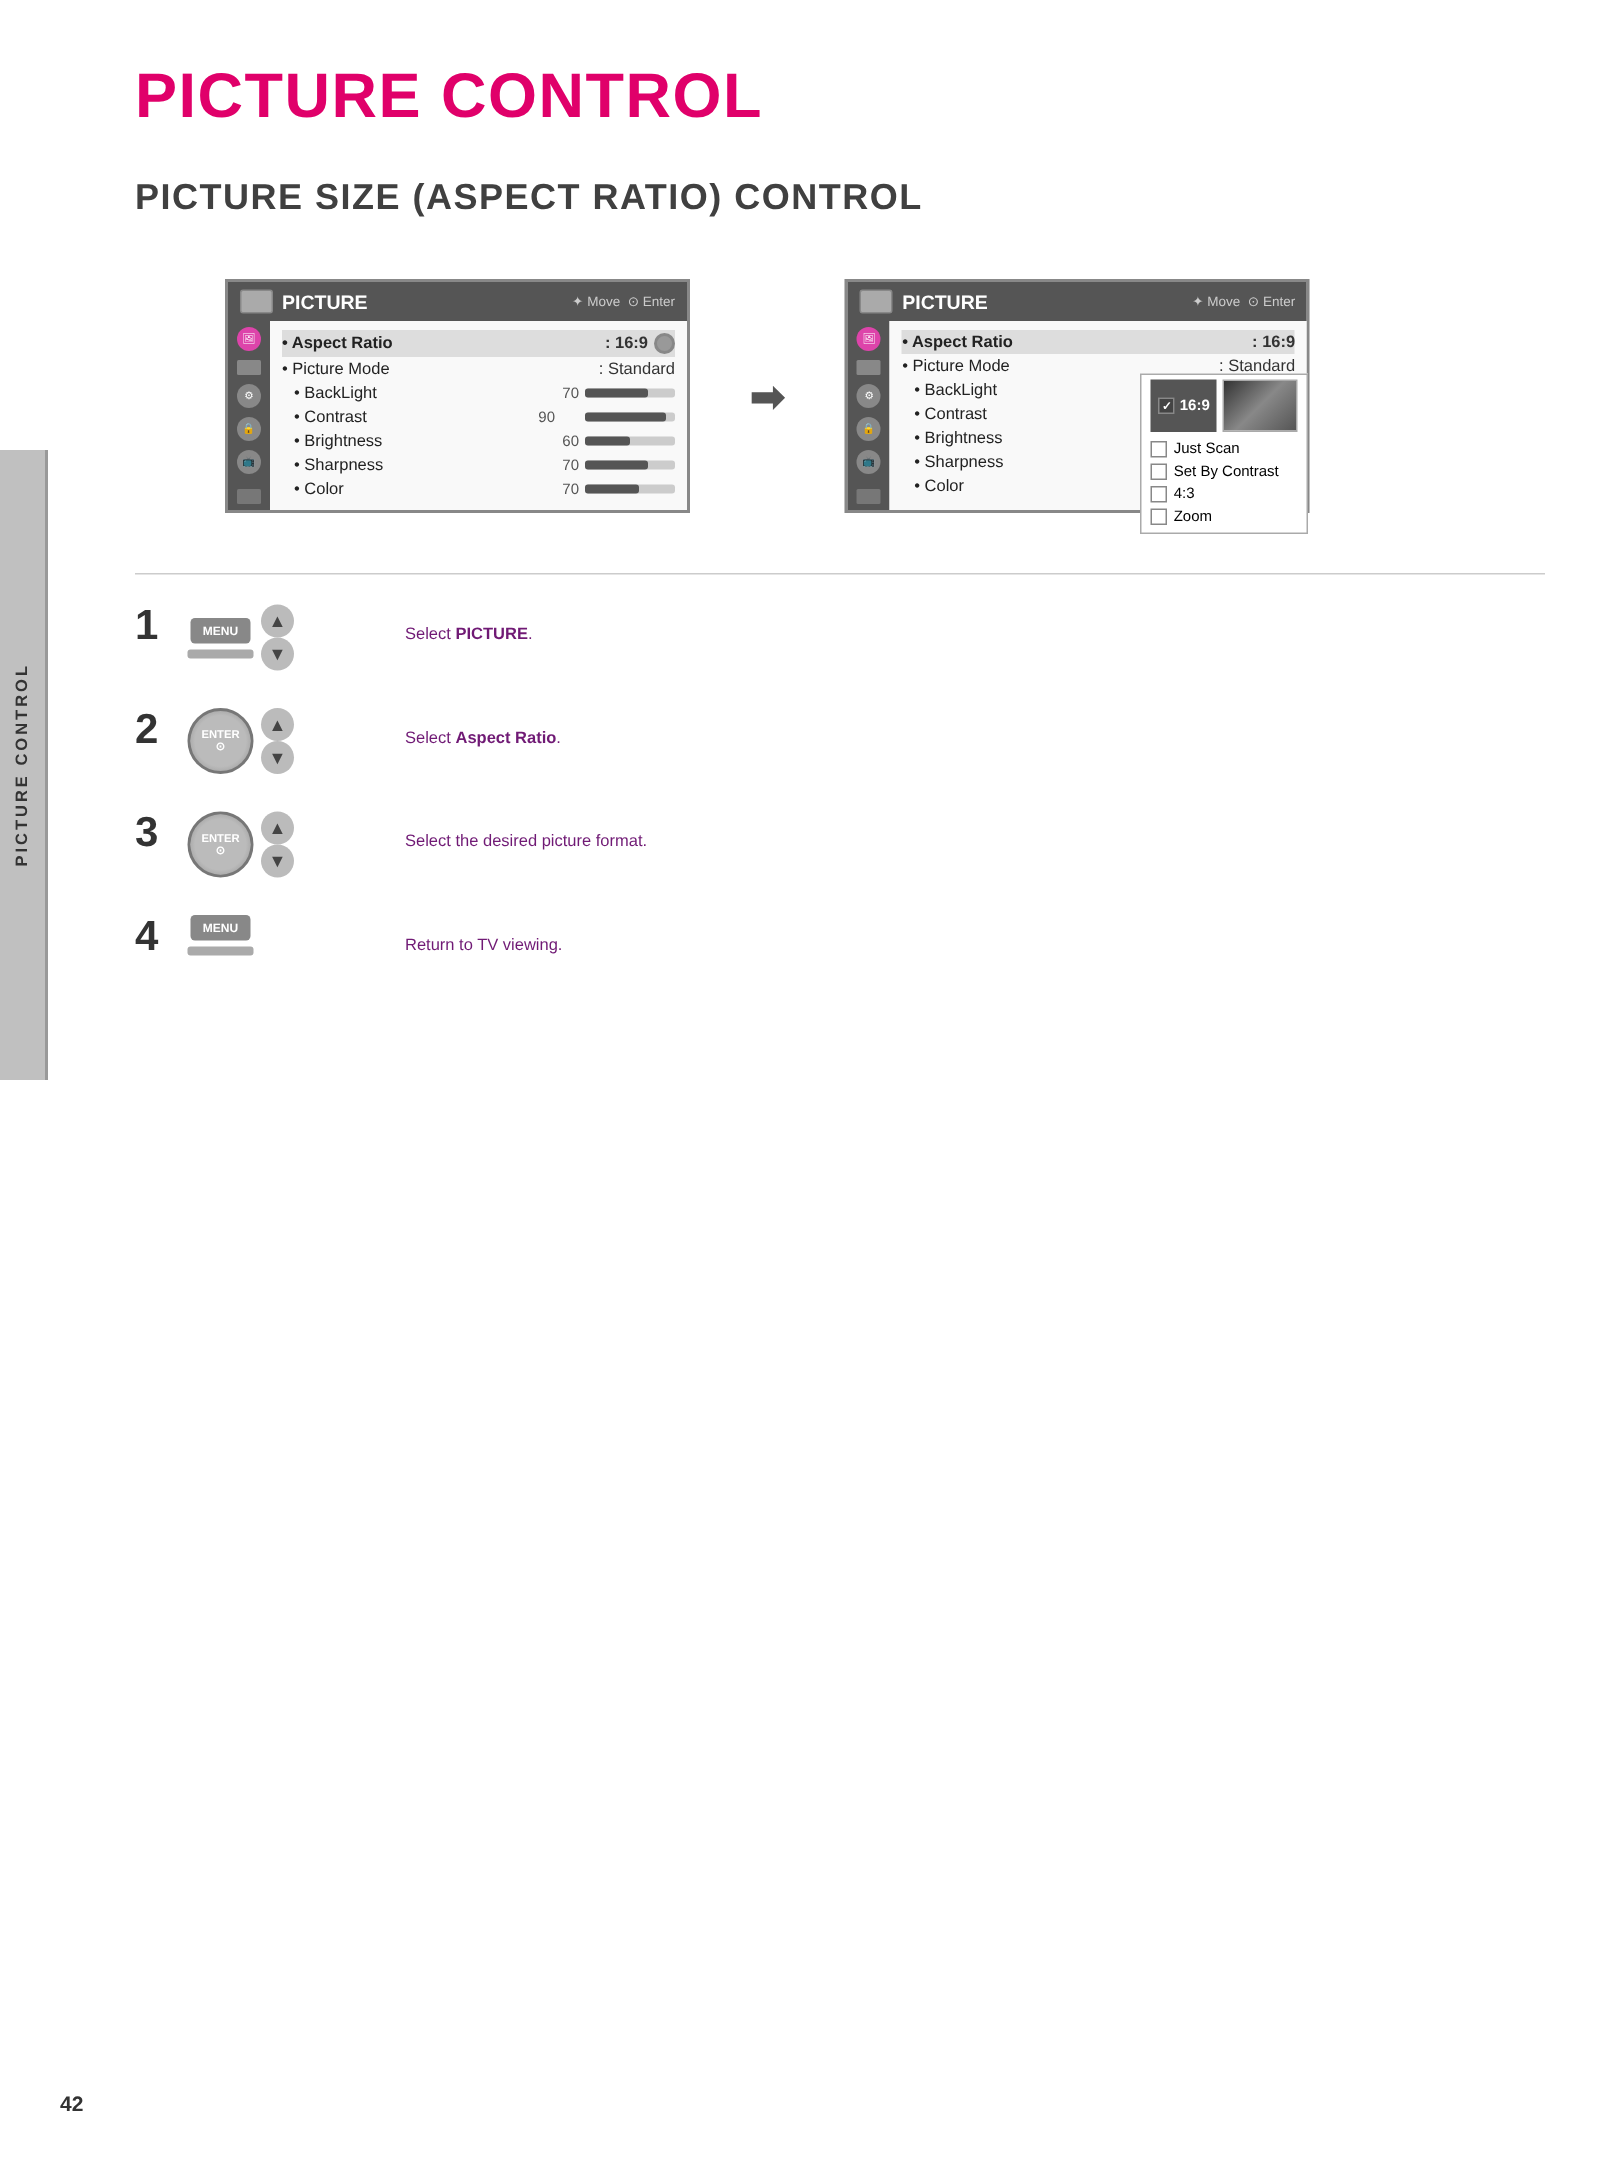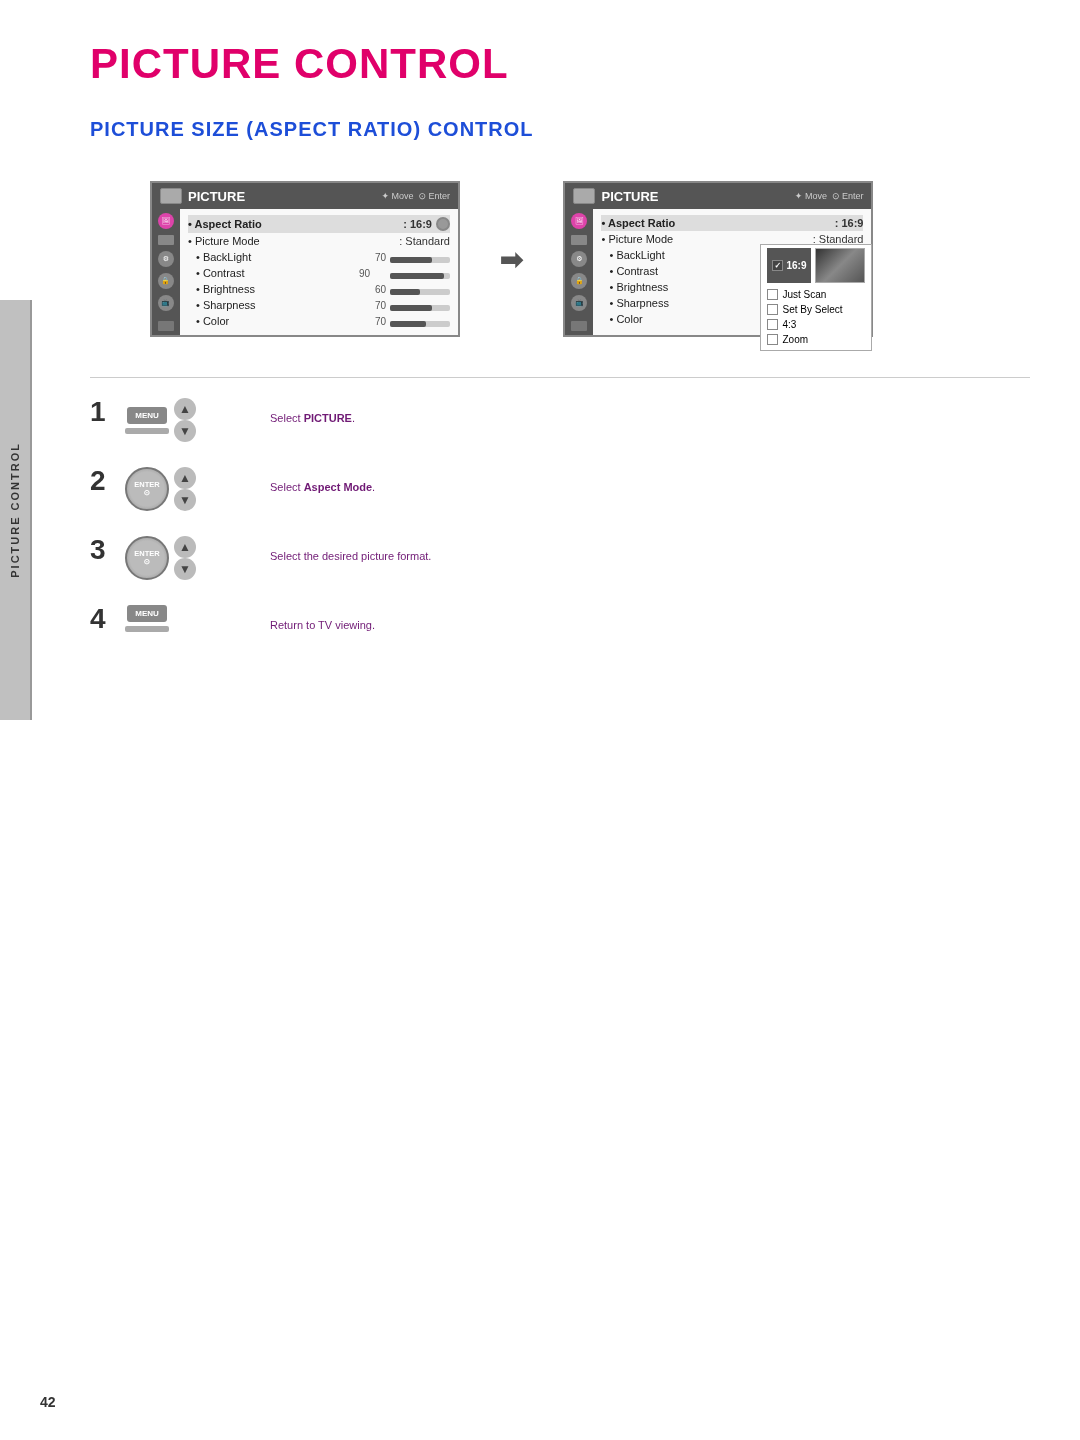--- a/index.html
+++ b/index.html
@@ -46,22 +46,22 @@
       color: #e0006a;
       font-size: 42px;
       font-weight: 900;
       text-transform: uppercase;
       letter-spacing: 1px;
       margin-bottom: 30px;
     }
 
     
     .section-title {
-      color: #1d4ed8;
-      font-size: 20px;
+      color: #404040;
+      font-size: 24px;
       font-weight: 700;
       text-transform: uppercase;
       letter-spacing: 1px;
       margin-bottom: 25px;
       border-bottom: none;
     }
 
     
     .description {
       font-size: 13px;
@@ -305,21 +305,20 @@
       position: absolute;
       bottom: 30px;
       left: 40px;
       font-size: 14px;
       font-weight: bold;
       color: #333;
     }
 
     .menu-row-indent {
       padding-left: 8px;
-      align-items: flex-end;
     }
 
     .tv-menu-header-row {
       display: flex;
       align-items: center;
       background: #555;
       padding: 5px 8px;
     }
 
     .tv-title-icon {
@@ -469,21 +468,21 @@
                 <span>16:9</span>
               </div>
               <div class="tv-thumbnail"></div>
             </div>
             <div class="dropdown-item">
               <div class="checkbox-icon"></div>
               <span>Just Scan</span>
             </div>
             <div class="dropdown-item">
               <div class="checkbox-icon"></div>
-              <span>Set By Select</span>
+              <span>Set By Contrast</span>
             </div>
             <div class="dropdown-item">
               <div class="checkbox-icon"></div>
               <span>4:3</span>
             </div>
             <div class="dropdown-item">
               <div class="checkbox-icon"></div>
               <span>Zoom</span>
             </div>
           </div>
@@ -518,21 +517,21 @@
       <div class="step-buttons">
         <div class="btn-enter-group">
           <div class="enter-circle">ENTER<br>⊙</div>
         </div>
         <div style="display:flex;flex-direction:column;align-items:center;">
           <div style="width:22px;height:22px;border-radius:50%;background:#bbb;display:flex;align-items:center;justify-content:center;font-size:12px;color:#444;">▲</div>
           <div style="width:22px;height:22px;border-radius:50%;background:#bbb;display:flex;align-items:center;justify-content:center;font-size:12px;color:#444;">▼</div>
         </div>
       </div>
       <div class="step-instruction">
-        Select <strong>Aspect Mode</strong>.
+        Select <strong>Aspect Ratio</strong>.
       </div>
     </div>
 
     <div class="step-row">
       <span class="step-number">3</span>
       <div class="step-buttons">
         <div class="btn-enter-group">
           <div class="enter-circle">ENTER<br>⊙</div>
         </div>
         <div style="display:flex;flex-direction:column;align-items:center;">

